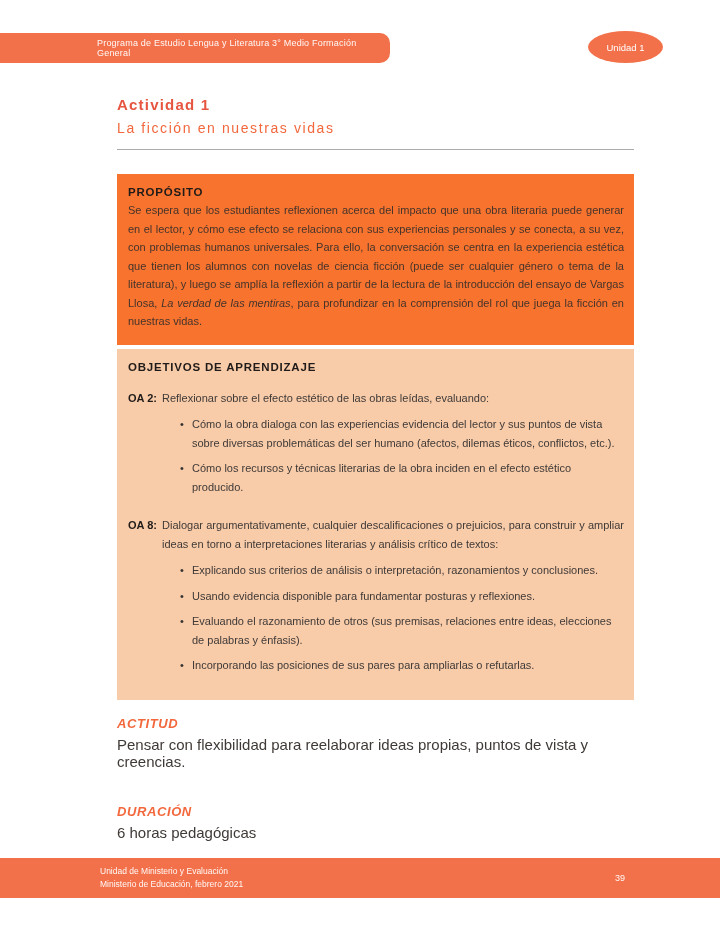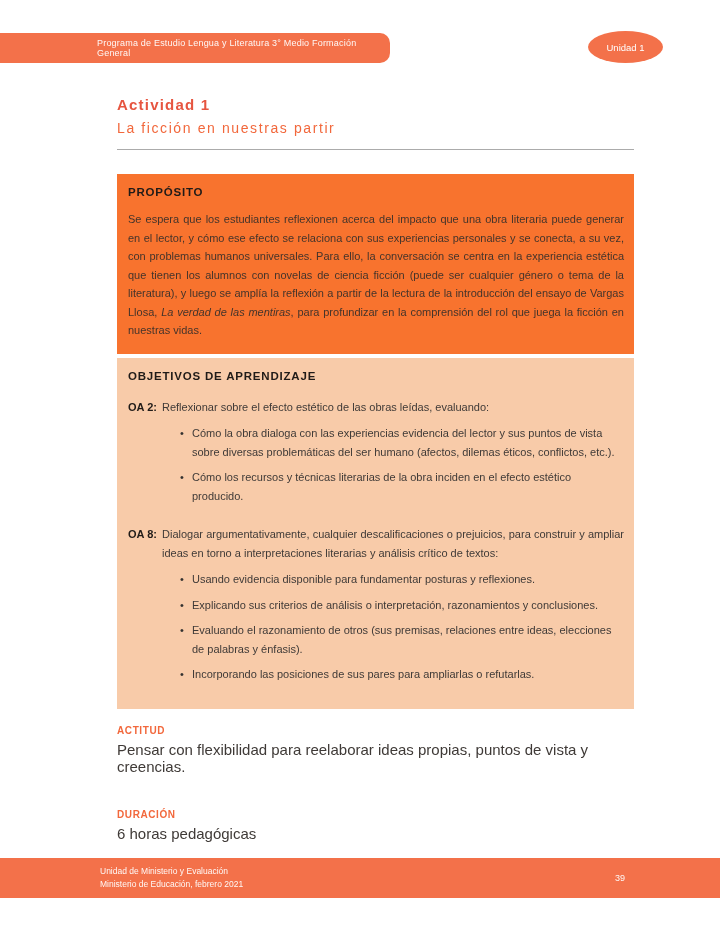--- a/index.html
+++ b/index.html
@@ -70,21 +70,21 @@
   .proposito-box {
     background: #F8732E;
     padding: 12px 10px 14px 11px;
     margin-bottom: 4px;
   }
   .box-heading {
     font-size: 11.5px;
     font-weight: bold;
     letter-spacing: 0.8px;
     color: #201B18;
-    margin-bottom: 12px;
+    margin-bottom: 3px;
   }
   .proposito-box p {
     font-size: 11px;
     line-height: 18.5px;
     color: #44342B;
     text-align: justify;
   }
   .proposito-box em { font-style: italic; }
   
   .objetivos-box {
@@ -122,25 +122,26 @@
   .oa-bullets li::before {
     content: "\2022";
     position: absolute;
     left: 0;
     color: #33312F;
   }
   .oa-item:last-child .oa-bullets { margin-bottom: 0; }
   
   .small-section { margin-top: 16px; }
   .small-heading {
-    font-size: 10px;
+    font-size: 13px;
     font-weight: bold;
     letter-spacing: 0.6px;
     color: #F2683C;
     margin-bottom: 5px;
+    font-style: italic;
   }
   .small-body {
     font-size: 15px;
     color: #3F3A37;
   }
   .duracion-section { margin-top: 34px; }
   
   .footer-bar {
     position: absolute;
     left: 0; bottom: 34px;
@@ -164,21 +165,21 @@
   <div class="header-bar">
     <span>Programa de Estudio Lengua y Literatura 3° Medio Formación General</span>
   </div>
   <div class="unit-badge">
     <span>Unidad 1</span>
   </div>
 
   <div class="content">
 
     <div class="activity-title">Actividad 1</div>
-    <div class="activity-subtitle">La ficción en nuestras partir</div>
+    <div class="activity-subtitle">La ficción en nuestras vidas</div>
     <hr class="title-rule">
 
     <section class="proposito-box">
       <div class="box-heading">PROPÓSITO</div>
       <p><span>Se espera que los estudiantes reflexionen acerca del impacto que una obra literaria puede generar en el lector, y cómo ese efecto se relaciona con sus experiencias personales y se conecta, a su vez, con problemas humanos universales. Para ello, la conversación se centra en la experiencia estética que tienen los alumnos con novelas de ciencia ficción (puede ser cualquier género o tema de la literatura), y luego se amplía la reflexión a partir de la lectura de la introducción del ensayo de Vargas Llosa, </span><em>La verdad de las mentiras</em><span>, para profundizar en la comprensión del rol que juega la ficción en nuestras vidas.</span></p>
     </section>
 
     <section class="objetivos-box">
       <div class="box-heading">OBJETIVOS DE APRENDIZAJE</div>
 
@@ -192,22 +193,22 @@
           <li>Cómo los recursos y técnicas literarias de la obra inciden en el efecto estético producido.</li>
         </ul>
       </div>
 
       <div class="oa-item">
         <div class="oa-row">
           <span class="oa-code">OA 8:</span>
           <span class="oa-text">Dialogar argumentativamente, cualquier descalificaciones o prejuicios, para construir y ampliar ideas en torno a interpretaciones literarias y análisis crítico de textos:</span>
         </div>
         <ul class="oa-bullets">
+          <li>Explicando sus criterios de análisis o interpretación, razonamientos y conclusiones.</li>
           <li>Usando evidencia disponible para fundamentar posturas y reflexiones.</li>
-          <li>Explicando sus criterios de análisis o interpretación, razonamientos y conclusiones.</li>
           <li>Evaluando el razonamiento de otros (sus premisas, relaciones entre ideas, elecciones de palabras y énfasis).</li>
           <li>Incorporando las posiciones de sus pares para ampliarlas o refutarlas.</li>
         </ul>
       </div>
     </section>
 
     <section class="small-section">
       <div class="small-heading">ACTITUD</div>
       <div class="small-body">Pensar con flexibilidad para reelaborar ideas propias, puntos de vista y creencias.</div>
     </section>

